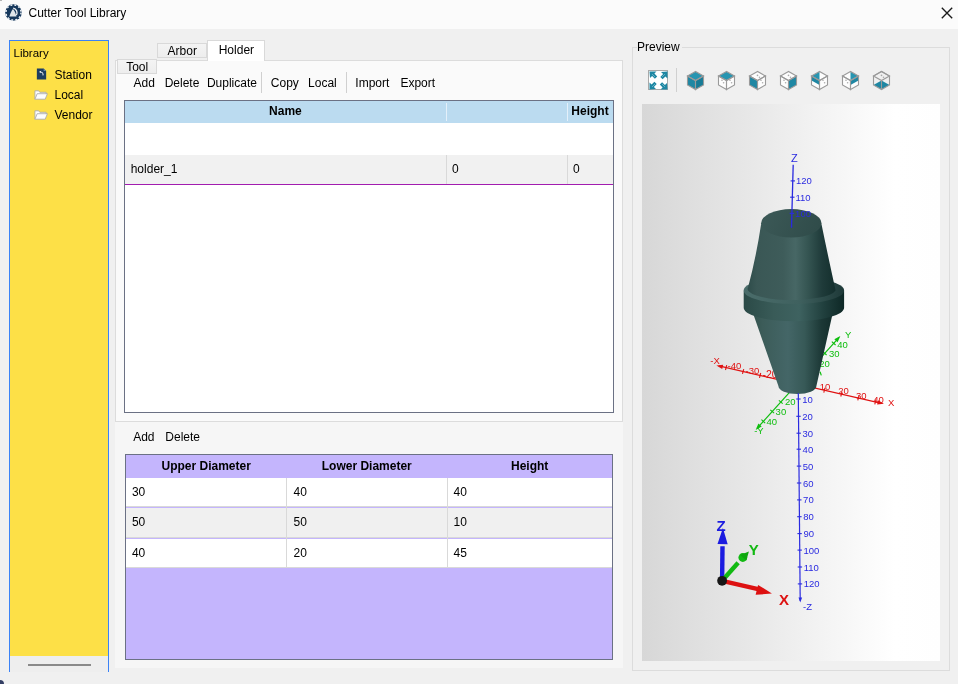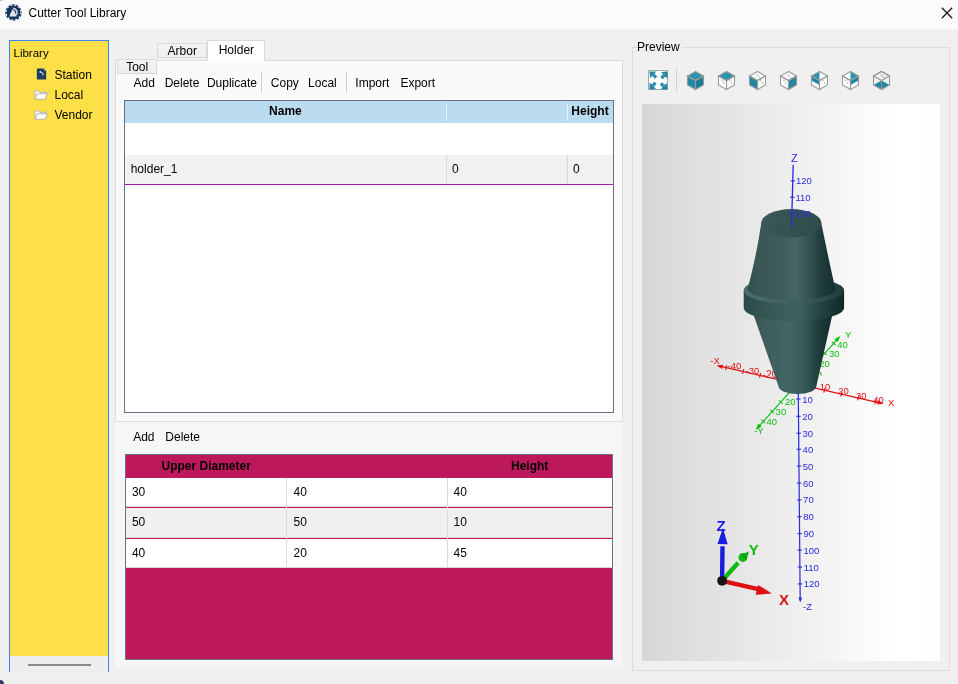--- a/index.html
+++ b/index.html
@@ -21,21 +21,21 @@
 .tsep { position:absolute; top:71.5px; height:21px; width:1px; background:#d0d0d0; }
 
 #table1 { left:123.5px; top:100.4px; width:490px; height:312.8px; background:#fff; border:1px solid #6b7184; }
 #t1head { position:absolute; left:0; top:0; width:100%; height:21.9px; background:#bbdbf0; }
 #t1head div { position:absolute; font-weight:bold; font-size:12px; top:0; height:21.9px; line-height:21.9px; text-align:center; }
 #t1row { position:absolute; left:0; top:21.9px; width:100%; height:29.9px; background:#f1f1f1; border-bottom:1px solid #a21caf;margin-top:32px; }
 #t1row div { position:absolute; top:0; height:29px; line-height:29px; font-size:12px; }
 
 #lowbox { left:114.8px; top:421.8px; width:508.5px; height:246px; background:#f6f6f6; }
 .tb2 { position:absolute; top:429.5px; height:15px; line-height:15px; font-size:12px; }
-#table2 { left:124.9px; top:454.4px; width:488.3px; height:205.3px; background:#be185d; border:1px solid #6b7184; }
+#table2 { left:124.9px; top:454.4px; width:488.3px; height:205.3px; background:#c4b5fd; border:1px solid #6b7184; }
 #table2 .hd { position:absolute; top:0; height:23.1px; line-height:23.1px; font-weight:bold; font-size:12px; text-align:center; }
 #table2 .cell { position:absolute; font-size:12px; height:29px; line-height:29px; }
 .r2row { position:absolute; left:0; width:100%; }
 
 #prevbox { left:631.5px; top:46.8px; width:318.5px; height:624.2px; border:1px solid #dcdcdc; }
 #prevlbl { left:637px; top:40px; width:45px; height:14px; background:#f0f0f0; font-size:12px; line-height:14px; }
 #fitbtn { left:647.5px; top:69.5px; width:20.5px; height:20.5px; background:#fff; border:1px solid #a9a9a9; }
 #psep { left:676.3px; top:68px; width:1px; height:23.5px; background:#d0d0d0; }
 #viewport { left:642.4px; top:103.7px; width:297.3px; height:557.7px;
   background:linear-gradient(to right, #d7d7d7 0%, #e7e7e7 35%, #f4f4f4 62%, #ffffff 85%, #fefefe 100%); }
@@ -107,20 +107,21 @@
     <div style="position:absolute;left:442.5px;top:0;width:1px;height:29px;background:#d9d9d9"></div>
   </div>
 </div>
 
 <div id="lowbox" class="abs"></div>
 <div class="tb2 abs" style="left:133.2px">Add</div>
 <div class="tb2 abs" style="left:165.3px">Delete</div>
 
 <div id="table2" class="abs">
   <div class="hd" style="left:0;width:160.6px">Upper Diameter</div>
+  <div class="hd" style="left:160.6px;width:160.5px">Lower Diameter</div>
   <div class="hd" style="left:321.1px;width:165.4px">Height</div>
   <div class="r2row" style="top:23.1px;height:28.8px;background:#fff;border-bottom:1px solid #d9d9d9">
     <div class="cell" style="left:6px">30</div>
       <div class="cell" style="left:167.6px">40</div>
       <div class="cell" style="left:327.6px">40</div>
   </div>
   <div class="r2row" style="top:52.9px;height:29.3px;background:#f0f0f0;border-bottom:1px solid #d9d9d9">
     <div class="cell" style="left:6px">50</div>
       <div class="cell" style="left:167.6px">50</div>
       <div class="cell" style="left:327.6px">10</div>

